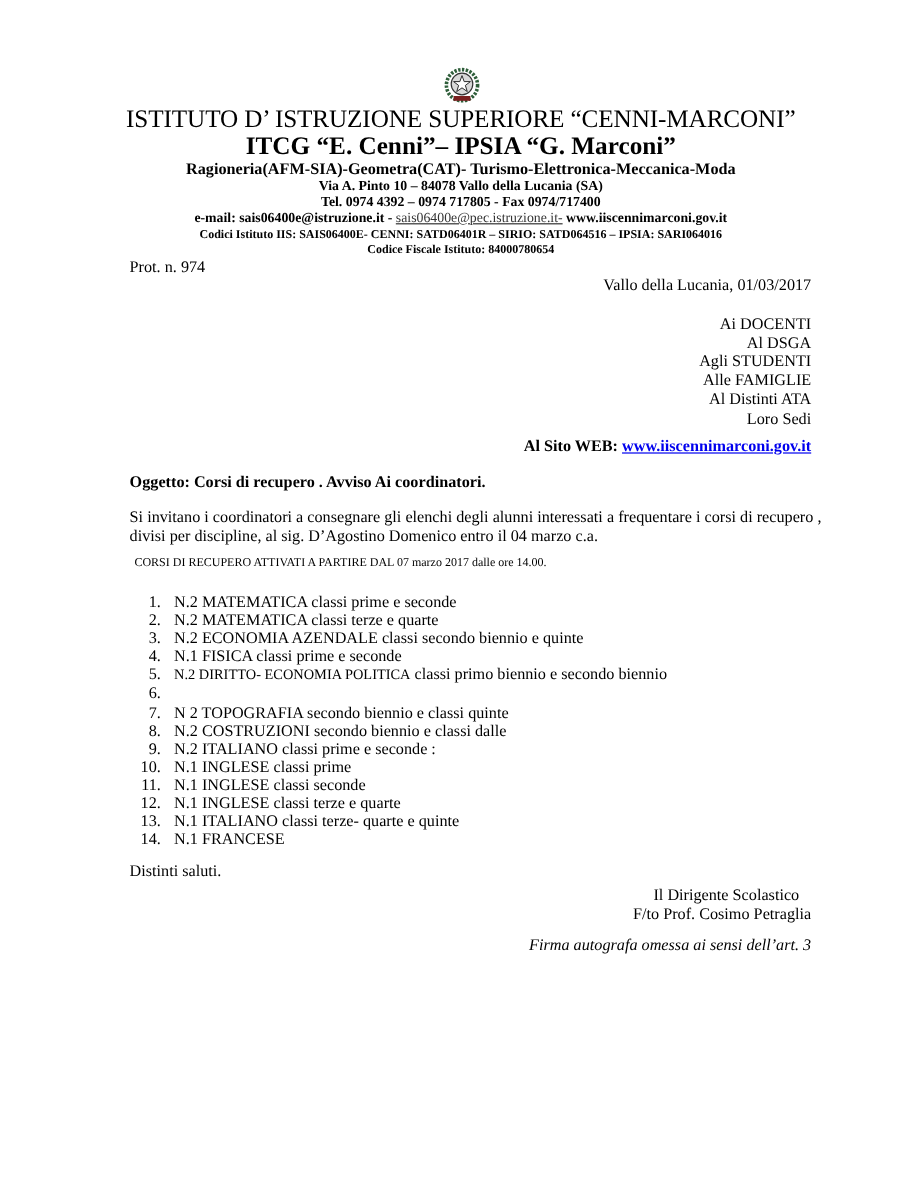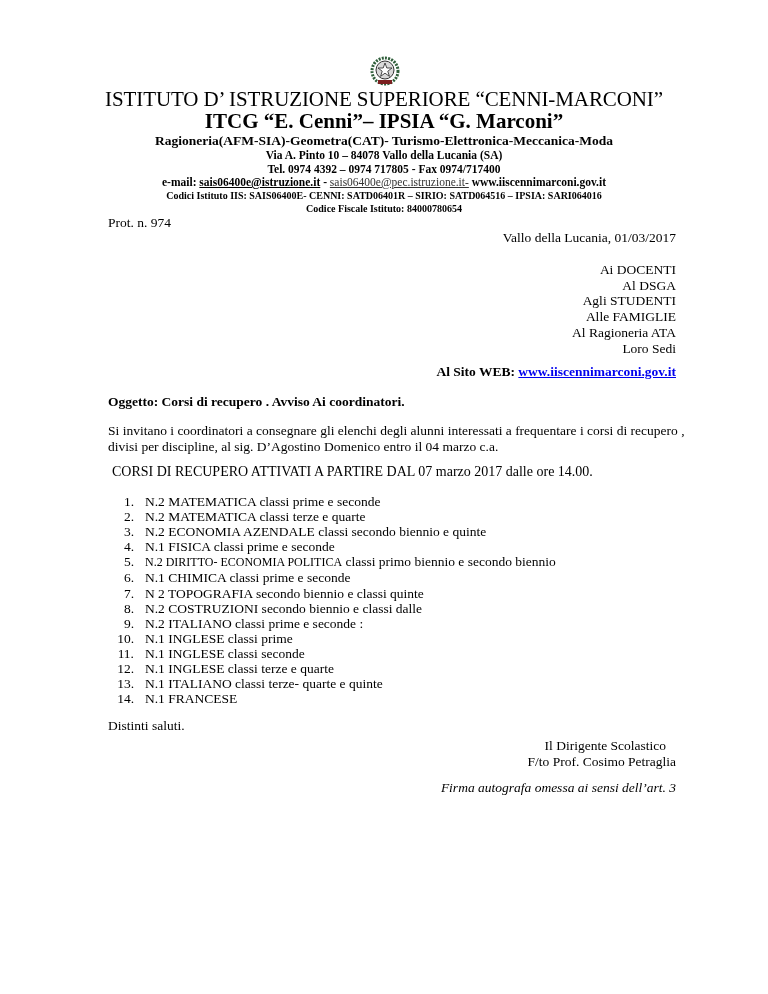--- a/index.html
+++ b/index.html
@@ -11,36 +11,36 @@
   .center { left: 0; width: 768px; text-align: center; }
 
   #emblem { left: 369px; top: 55px; width: 32px; height: 32px; }
 
   #title1 { top: 87px; font-size: 21px; letter-spacing: -0.1px; }
   #title2 { top: 109px; font-size: 21px; font-weight: bold; }
   #title3 { top: 133px; font-size: 13.5px; font-weight: bold; }
   #addr { top: 149px; font-size: 11.5px; font-weight: bold; }
   #tel { top: 163px; font-size: 11.5px; font-weight: bold; }
   #mail { top: 176px; font-size: 11.5px; }
-  #mail .email1 { font-weight: bold; text-decoration: underline; }
+  #mail .email1 { font-weight: bold; }
   #mail .email2 { text-decoration: underline; color: #333; }
   #mail .site { font-weight: bold; }
   #codes { top: 190px; font-size: 10px; font-weight: bold; }
   #cf { top: 203px; font-size: 10px; font-weight: bold; }
 
   #prot { left: 108px; top: 215px; font-size: 13.5px; }
   #date { right: 92px; top: 230px; font-size: 13.5px; }
 
   #recipients { right: 92px; top: 262px; font-size: 13.5px; font-weight: normal; text-align: right; line-height: 15.7px; }
   #website { right: 92px; top: 364px; font-size: 13.5px; font-weight: bold; }
   #website a { color: #0000ee; text-decoration: underline; }
 
   #subject { left: 108px; top: 394px; font-size: 13.5px; font-weight: bold; }
   #body1 { left: 108px; top: 423px; font-size: 13.5px; line-height: 16px; white-space: normal; width: 580px; }
-  #courses-title { left: 112px; top: 464px; font-size: 14px; }
+  #courses-title { left: 112px; top: 464px; font-size: 10px; }
 
   #course-list { left: 108px; top: 494px; font-size: 13.5px; line-height: 15.1px; }
   .course { display: flex; }
   .num { width: 26px; text-align: right; padding-right: 11px; }
 
   #closing { left: 108px; top: 718px; font-size: 13.5px; }
   #signer { right: 92px; top: 738px; font-size: 13.5px; text-align: right; line-height: 16px; }
   #signer .l1 { padding-right: 10px; }
   #note { right: 92px; top: 780px; font-size: 13.5px; font-style: italic; text-align: right; line-height: 15px; }
 </style>
@@ -66,21 +66,21 @@
 <div id="cf" class="abs center">Codice Fiscale Istituto: 84000780654</div>
 
 <div id="prot" class="abs">Prot. n. 974</div>
 <div id="date" class="abs">Vallo della Lucania,  01/03/2017</div>
 
 <div id="recipients" class="abs">
   <div>Ai DOCENTI</div>
   <div>Al DSGA</div>
   <div>Agli STUDENTI</div>
   <div>Alle FAMIGLIE</div>
-  <div>Al Ragioneria ATA</div>
+  <div>Al Distinti ATA</div>
   <div>Loro Sedi</div>
 </div>
 
 <div id="website" class="abs">
   <span>Al Sito WEB: </span><a>www.iiscennimarconi.gov.it</a>
 </div>
 
 <div id="subject" class="abs">Oggetto:  Corsi di recupero . Avviso Ai coordinatori.</div>
 <div id="body1" class="abs">Si invitano i coordinatori a consegnare gli elenchi degli alunni interessati a frequentare i corsi di recupero , divisi per discipline,  al sig. D’Agostino Domenico entro il 04 marzo c.a.</div>
 <div id="courses-title" class="abs">CORSI DI RECUPERO ATTIVATI A PARTIRE DAL 07 marzo 2017 dalle ore 14.00.</div>
@@ -101,21 +101,20 @@
   <div class="course">
       <span class="num">4.</span>
       <span class="txt">N.1 FISICA classi prime e seconde</span>
     </div>
   <div class="course">
       <span class="num">5.</span>
       <span><span style="font-size:12px">N.2 DIRITTO- ECONOMIA POLITICA</span><span> classi primo biennio e secondo biennio</span></span>
     </div>
   <div class="course">
       <span class="num">6.</span>
-      <span class="txt">N.1 CHIMICA classi prime e seconde</span>
     </div>
   <div class="course">
       <span class="num">7.</span>
       <span class="txt">N 2 TOPOGRAFIA secondo biennio e classi quinte</span>
     </div>
   <div class="course">
       <span class="num">8.</span>
       <span class="txt">N.2 COSTRUZIONI secondo biennio e classi dalle</span>
     </div>
   <div class="course">

